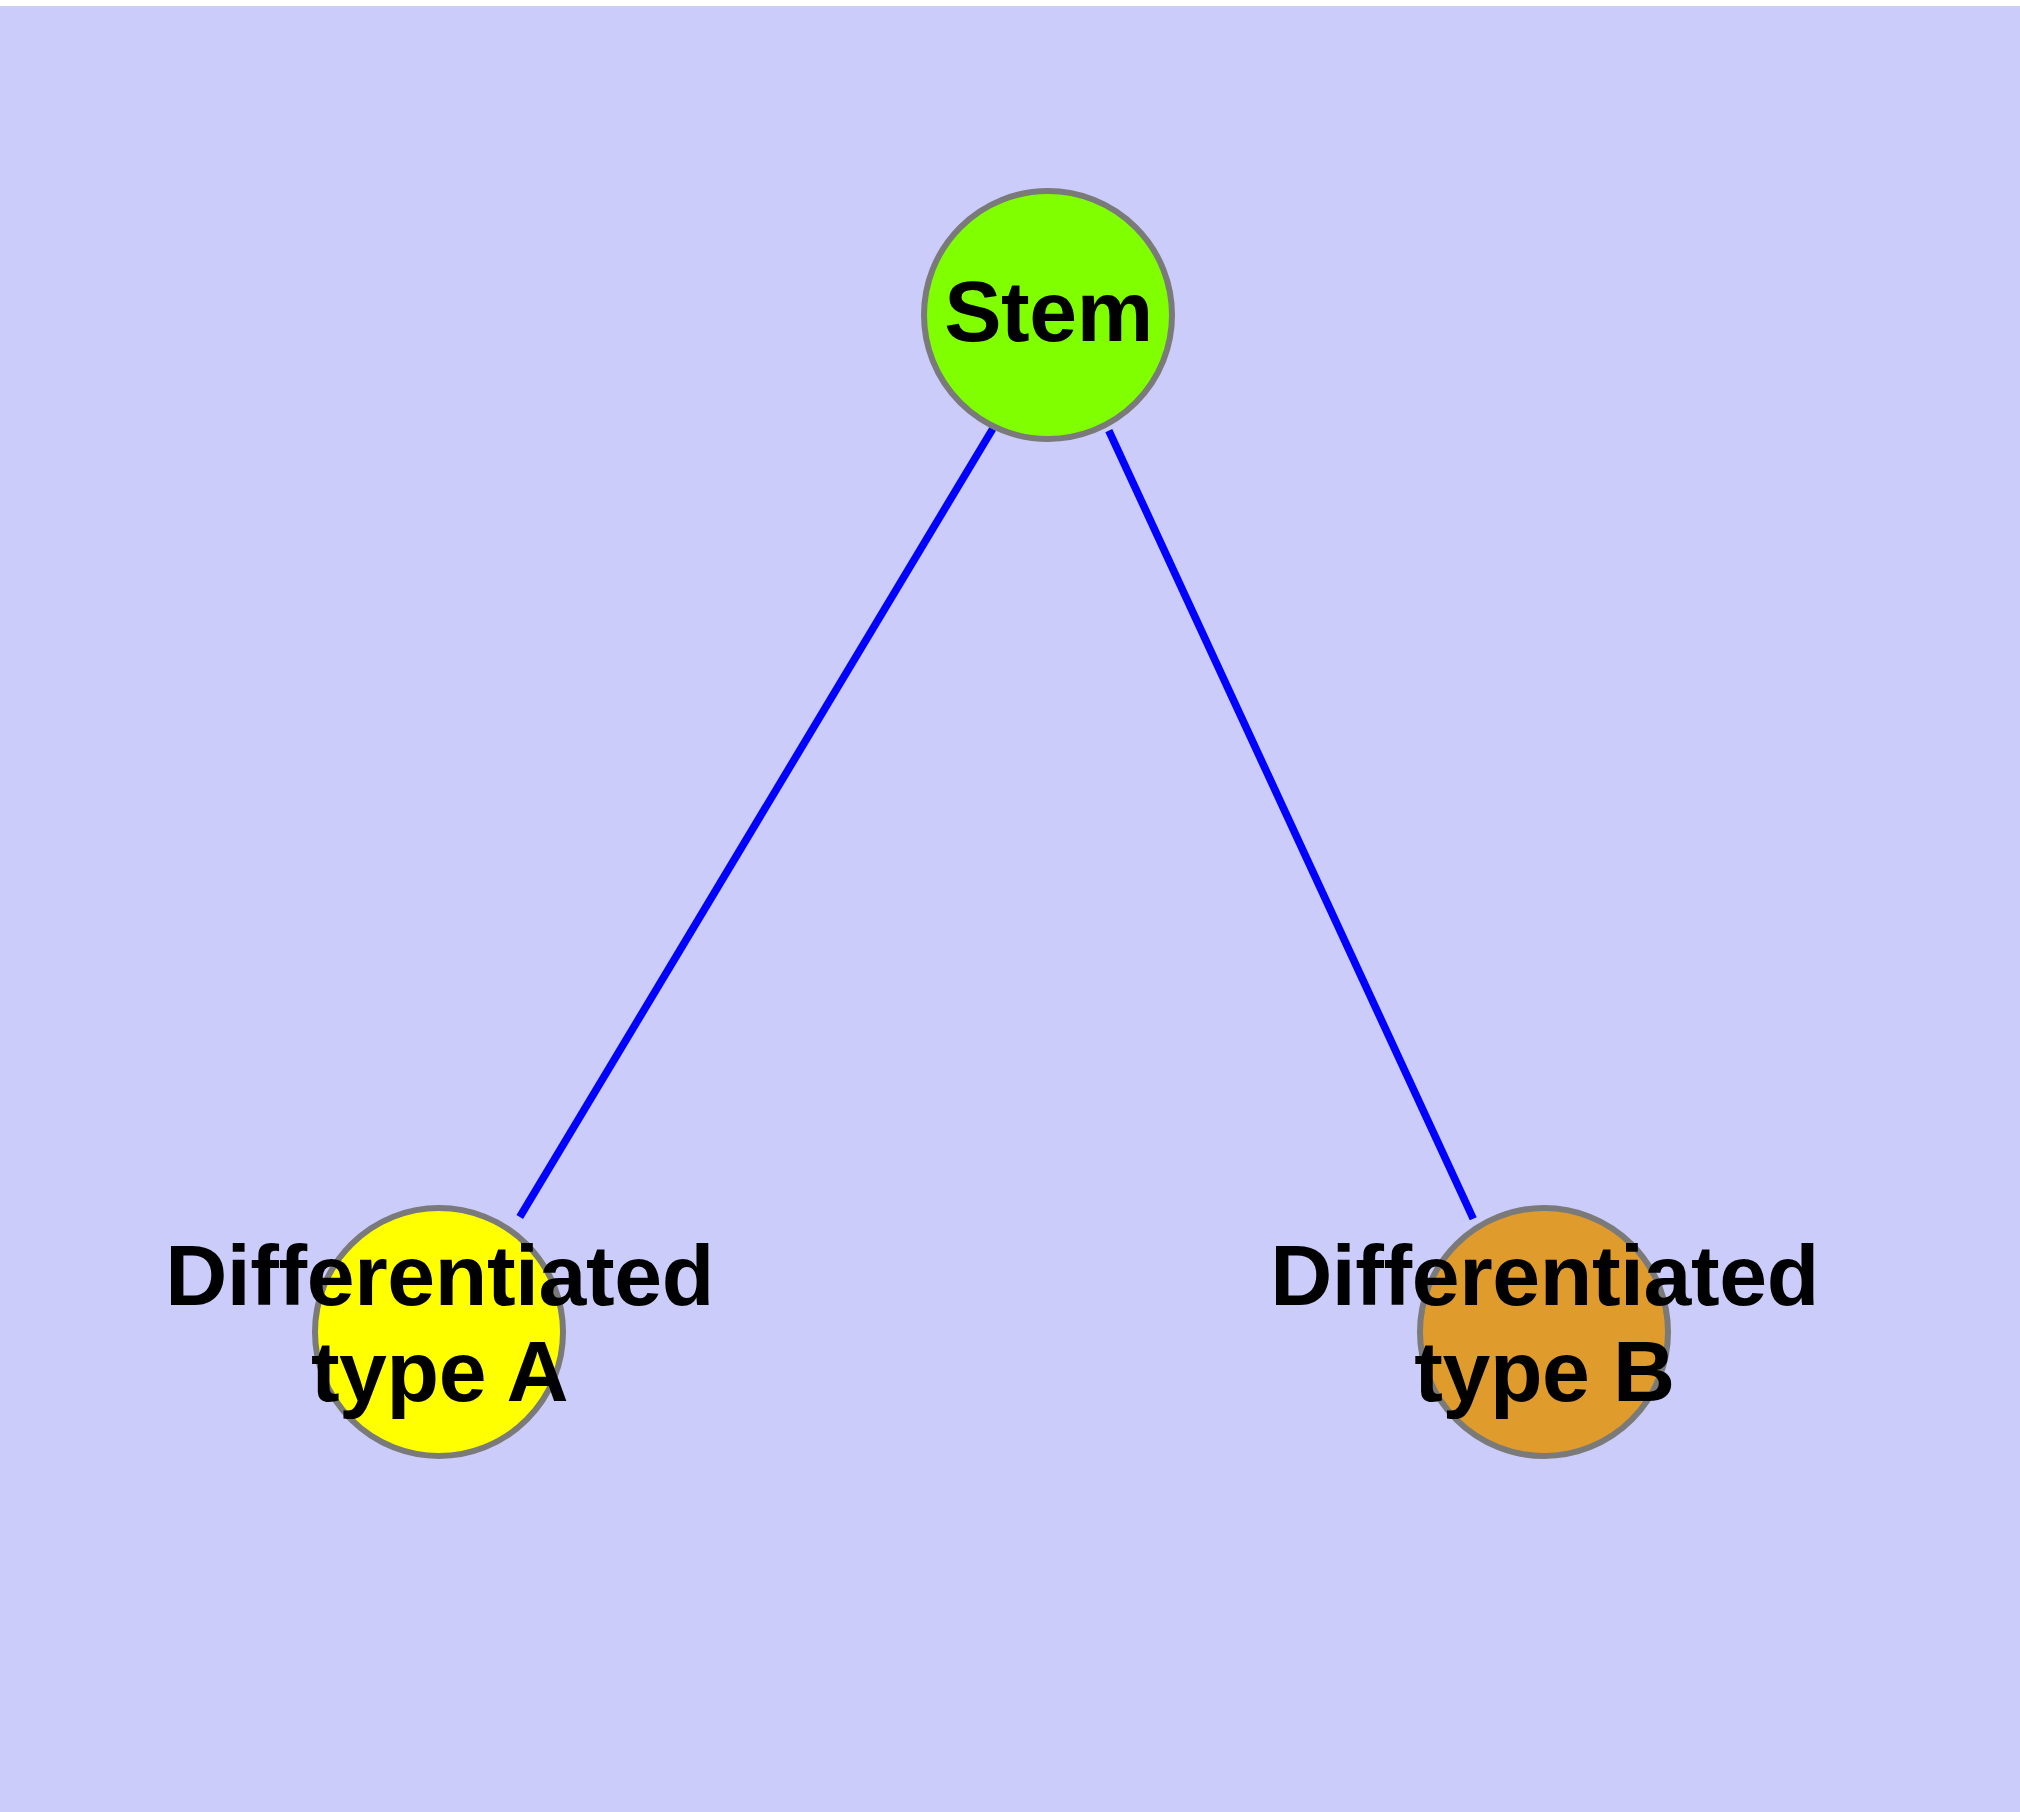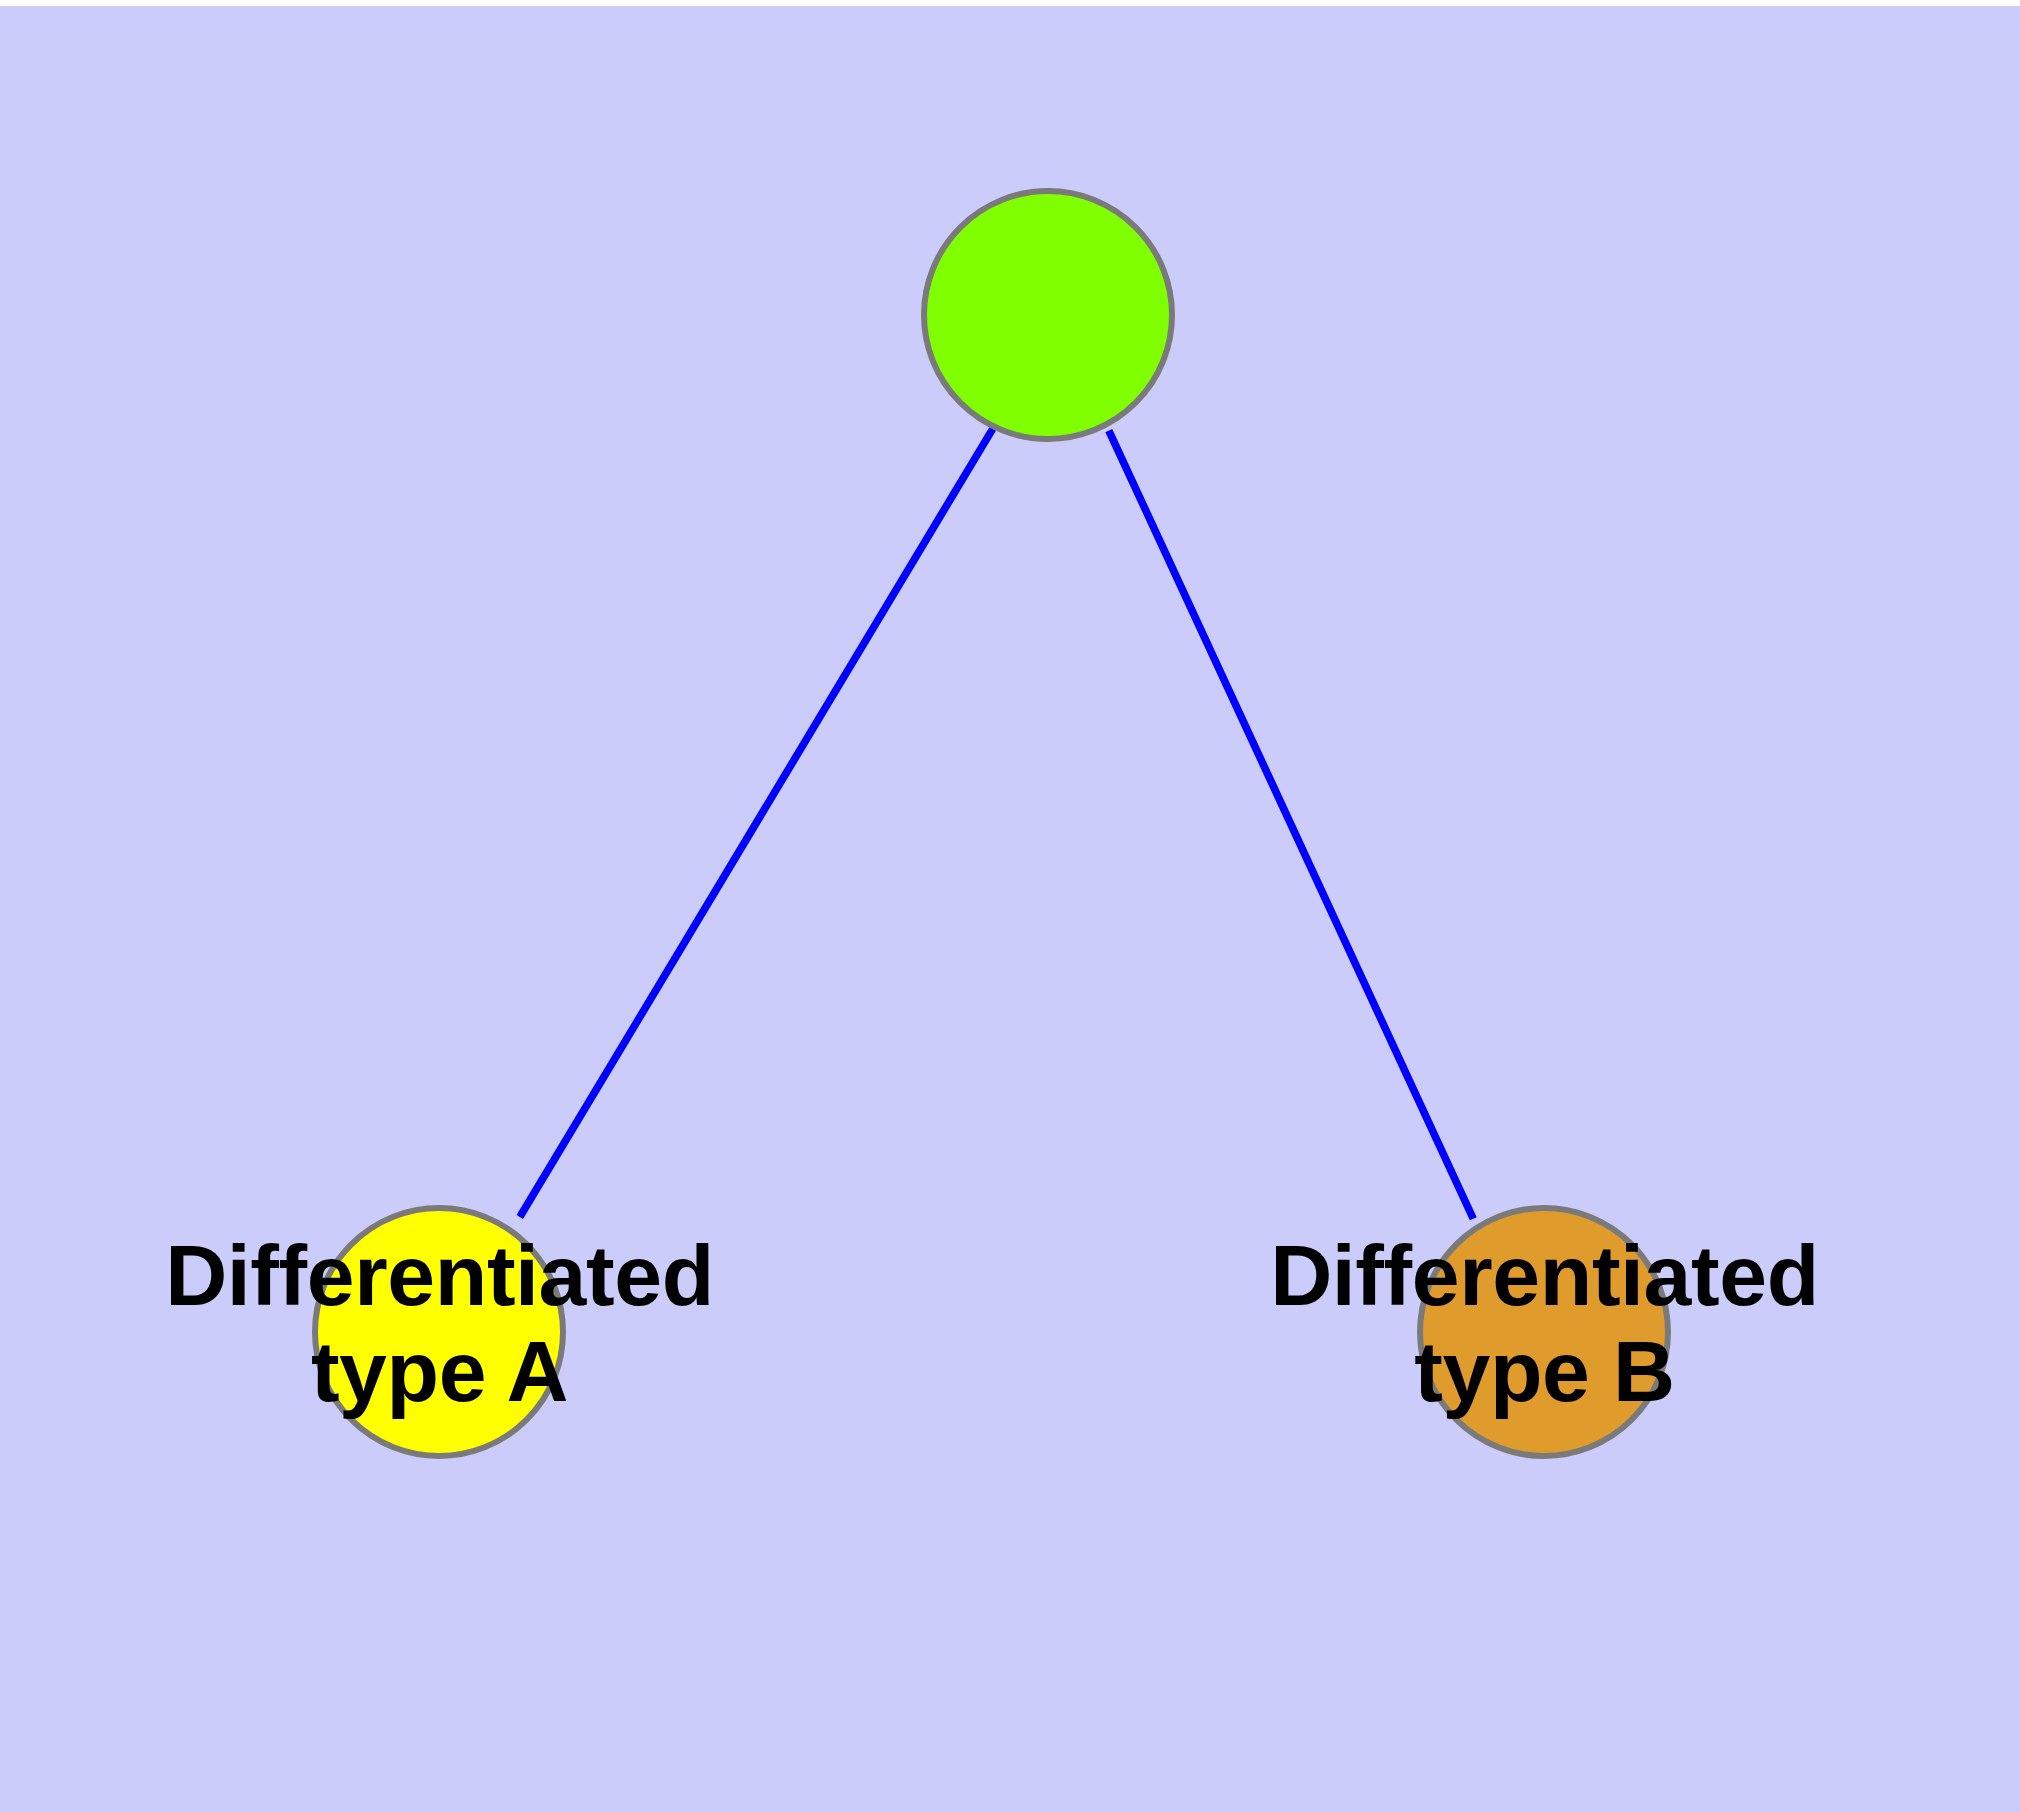--- a/index.html
+++ b/index.html
@@ -77,20 +77,21 @@
   <div id="top-strip"></div>
 
   <svg id="edge-layer" viewBox="0 0 2384 2138" width="2021" height="1812" xmlns="http://www.w3.org/2000/svg">
     <line x1="1171" y1="506" x2="613" y2="1436" stroke="#0000ff" stroke-width="9" stroke-linecap="butt"></line>
     <line x1="1308" y1="508" x2="1738" y2="1438" stroke="#0000ff" stroke-width="9" stroke-linecap="butt"></line>
   </svg>
 
   <div id="node-layer">
 
     <div class="node" style="left: 921px; top: 188px; width: 254px; height: 254px; background: rgb(127, 255, 0); border-color: rgb(122, 122, 122);"></div>
+    <div class="node-label" style="font-size: 86px; color: rgb(0, 0, 0); width: 1187px; left: 455px; top: 263px; height: 97px;">Stem</div>
 
     <div class="node" style="left: 312px; top: 1205px; width: 254px; height: 254px; background: rgb(255, 255, 0); border-color: rgb(122, 122, 122);"></div>
     <div class="node-label two-line" style="font-size: 86px; color: rgb(0, 0, 0); width: 1187px; left: -154px; top: 1227px; height: 194px;">Differentiated
 type A</div>
 
     <div class="node" style="left: 1417px; top: 1205px; width: 254px; height: 254px; background: rgb(224, 155, 45); border-color: rgb(122, 122, 122);"></div>
     <div class="node-label two-line" style="font-size: 86px; color: rgb(0, 0, 0); width: 1187px; left: 951px; top: 1227px; height: 194px;">Differentiated
 type B</div>
 
   </div>

